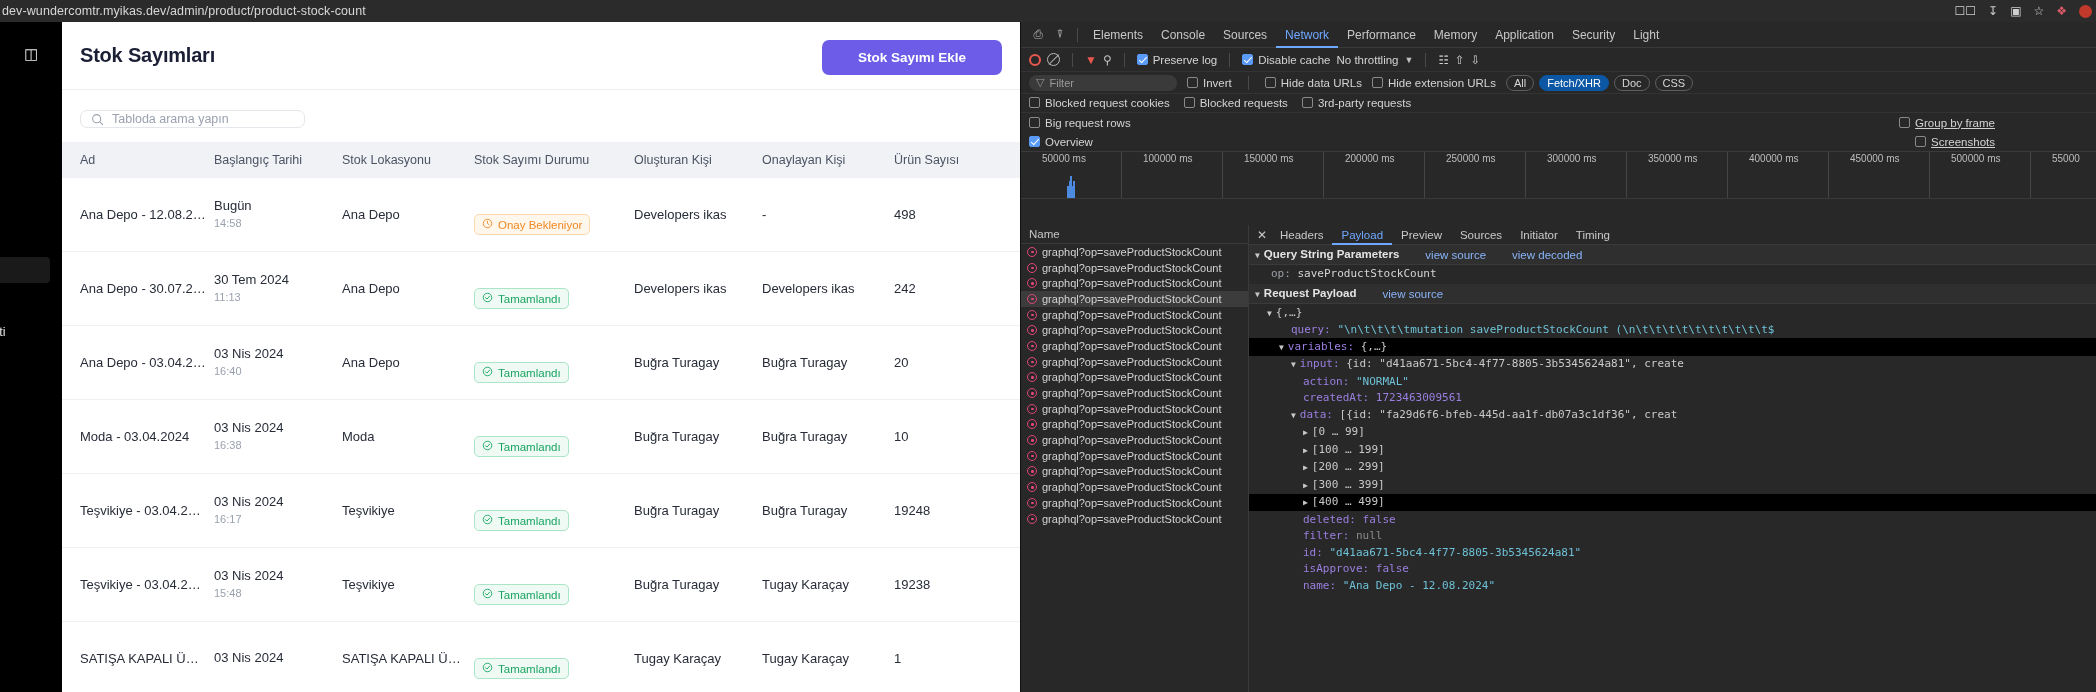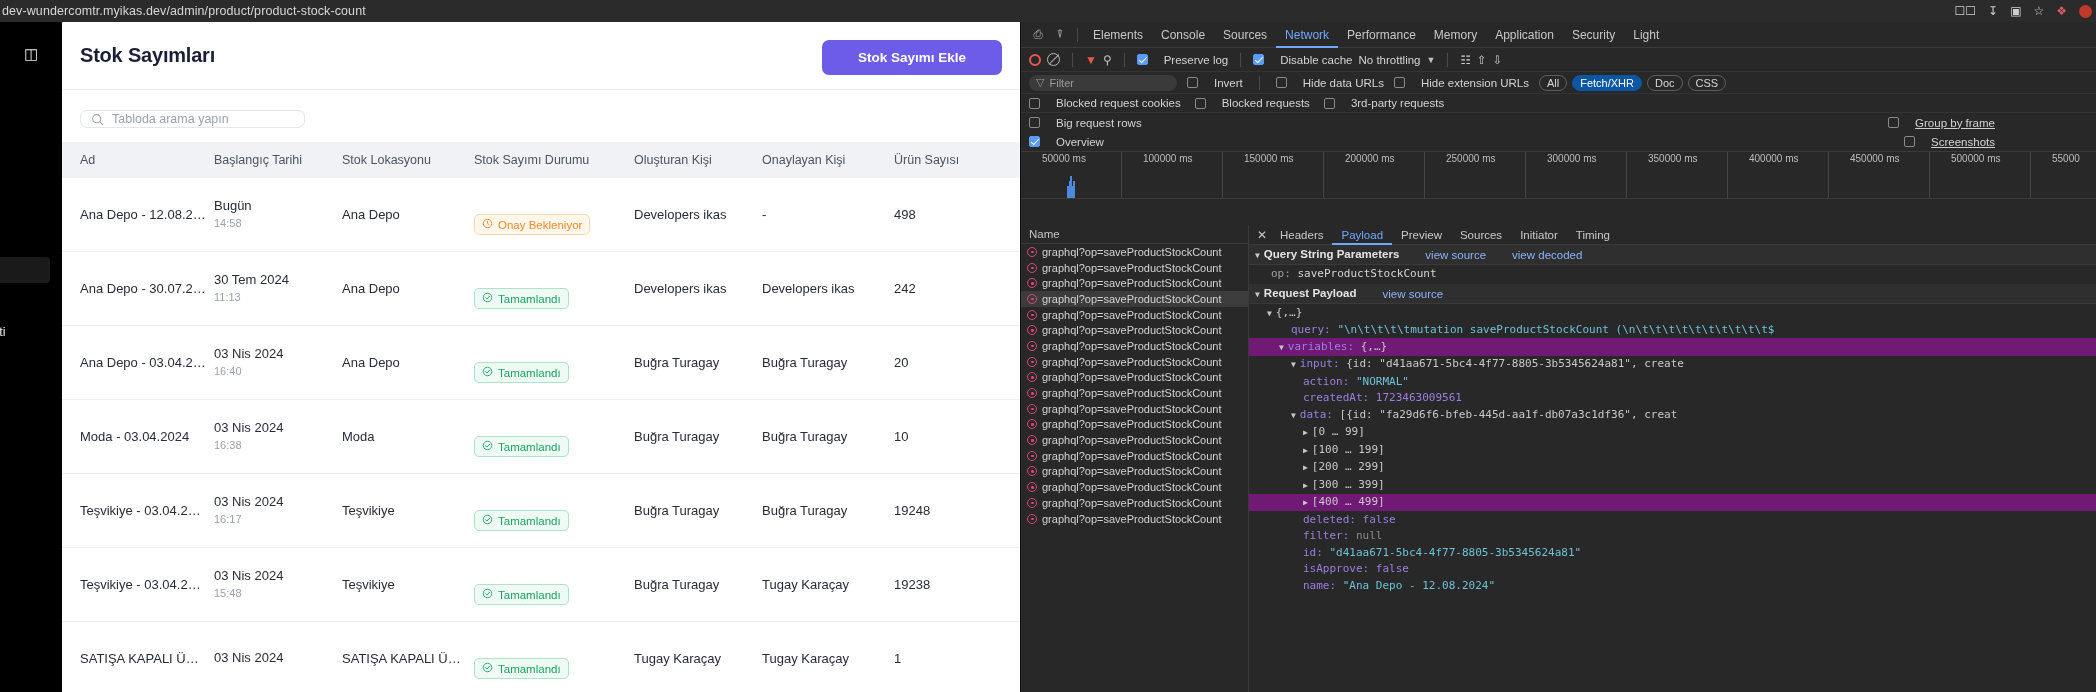--- a/index.html
+++ b/index.html
@@ -131,21 +131,21 @@
 
   .dt-toolbar {
     height: 24px; display: flex; align-items: center; gap: 6px;
     padding: 0 8px; border-bottom: 1px solid #333; font-size: 11.5px;
   }
   .rec-dot { width: 12px; height: 12px; border-radius: 50%; border: 2px solid #e8584f; }
   .clear-ico { width: 13px; height: 13px; border-radius: 50%; border: 1.4px solid #b9b9b9; position: relative; }
   .clear-ico::after { content:""; position:absolute; left:-1px; top:5px; width:14px; height:1.4px; background:#b9b9b9; transform: rotate(-45deg);}
   .funnel { color: #e8584f; font-size: 12px; }
   .magn { color: #c2c2c2; font-size: 12px; }
-  label.chk { display: inline-flex; align-items: center; gap: 16px; color: #d4d4d4; white-space: nowrap; }
+  label.chk { display: inline-flex; gap: 5px; color: #d4d4d4; white-space: nowrap; }
   .box {
     width: 11px; height: 11px; border: 1px solid #8a8a8a; border-radius: 2px;
     display: inline-block; flex: 0 0 auto; background: transparent;
   }
   .box.on { background: #5b9bf8; border-color: #5b9bf8; position: relative; }
   .box.on::after {
     content: ""; position: absolute; left: 3px; top: 0px; width: 3px; height: 7px;
     border: solid #fff; border-width: 0 1.6px 1.6px 0; transform: rotate(43deg);
   }
   .throttle { color: #d4d4d4; }
@@ -207,21 +207,21 @@
   .sec-hdr {
     display: flex; align-items: center; gap: 26px; padding: 3px 6px;
     background: #2f2f2f; border-bottom: 1px solid #3a3a3a;
   }
   .sec-hdr .tri { color: #c7c7c7; font-size: 8px; }
   .sec-hdr .title { font-weight: 700; color: #e4e4e4; font-family: "Liberation Sans", sans-serif; font-size: 11.5px;}
   .sec-hdr .link { color: #8ab4f8; font-family: "Liberation Sans", sans-serif; font-size: 11.5px; }
   .kv { padding: 2px 6px 2px 22px; color: #d4d4d4; }
   .kv .k { color: #9aa0a6; }
   .pl-line { padding: 0.5px 6px; white-space: nowrap; color: #d4d4d4; line-height: 15.5px; }
-  .pl-line.hl { background: #701a75; }
+  .pl-line.hl { background: #000000; }
   .ind1 { padding-left: 18px; }
   .ind2 { padding-left: 30px; }
   .ind3 { padding-left: 42px; }
   .ind4 { padding-left: 54px; }
   .tri { color: #c7c7c7; font-size: 8px; margin-right: 4px; }
   .key { color: #9b7fe0; }
   .str { color: #6ec1d6; }
   .num { color: #9b7fe0; }
   .kw { color: #9b7fe0; }
   .nul { color: #8a8a8a; }

